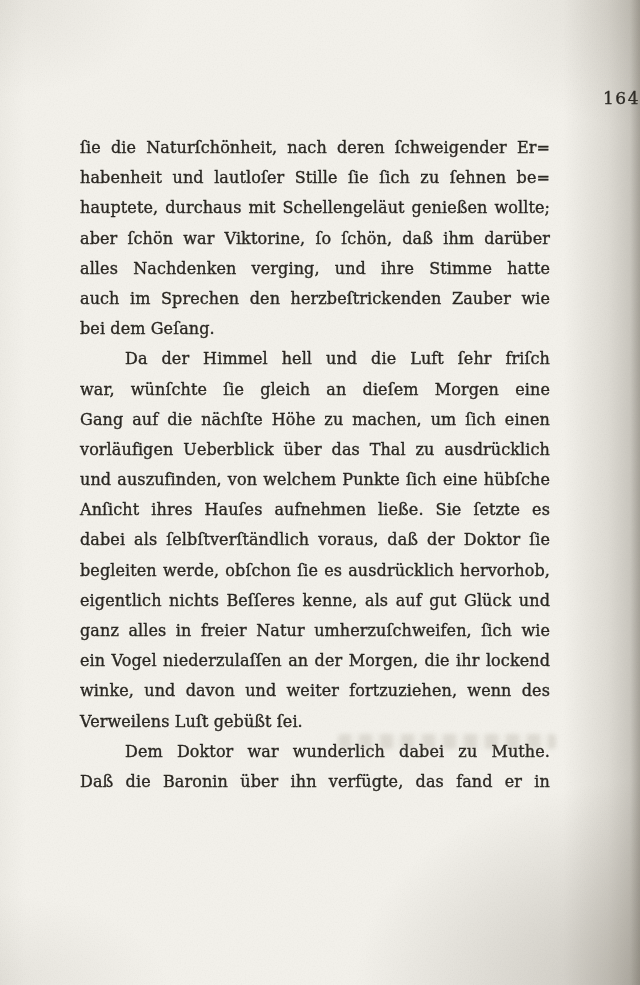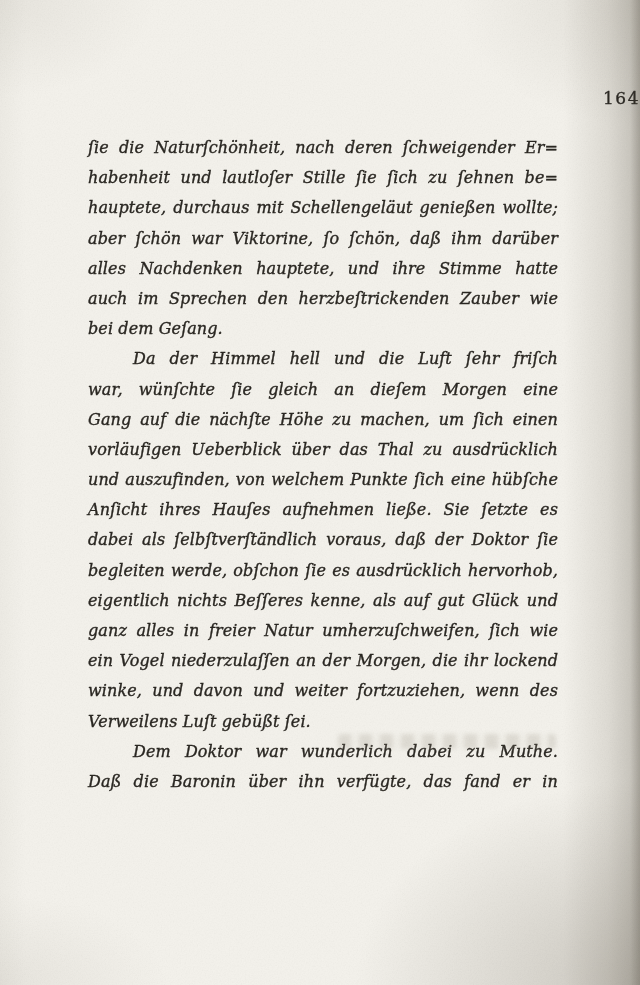--- a/index.html
+++ b/index.html
@@ -36,25 +36,24 @@
     left: 0;
     width: 640px;
     text-align: right;
     font-size: 17px;
     letter-spacing: 1.5px;
     color: #2b2823;
     -webkit-text-stroke: 0.3px #2b2823;
   }
   .text-block {
     position: absolute;
-    left: 88px;
+    left: 80px;
     top: 133px;
     width: 470px;
     color: #2a2722;
-    font-style: italic;
   }
   .line {
     height: 30.2px;
     line-height: 30.2px;
     font-size: 16px;
     letter-spacing: 0.1px;
     text-align: justify;
     text-align-last: justify;
     white-space: normal;
     -webkit-text-stroke: 0.35px #2a2722;
@@ -105,21 +104,21 @@
     <rect width="100%" height="100%" filter="url(#grainf)"></rect>
   </svg>
 
   <div class="page-number">164</div>
 
   <div class="text-block">
       <div class="line">ſie die Naturſchönheit, nach deren ſchweigender Er=</div>
       <div class="line">habenheit und lautloſer Stille ſie ſich zu ſehnen be=</div>
       <div class="line">hauptete, durchaus mit Schellengeläut genießen wollte;</div>
       <div class="line">aber ſchön war Viktorine, ſo ſchön, daß ihm darüber</div>
-      <div class="line">alles Nachdenken hauptete, und ihre Stimme hatte</div>
+      <div class="line">alles Nachdenken verging, und ihre Stimme hatte</div>
       <div class="line">auch im Sprechen den herzbeſtrickenden Zauber wie</div>
       <div class="line end">bei dem Geſang.</div>
       <div class="line indent">Da der Himmel hell und die Luft ſehr friſch</div>
       <div class="line">war, wünſchte ſie gleich an dieſem Morgen eine</div>
       <div class="line">Gang auf die nächſte Höhe zu machen, um ſich einen</div>
       <div class="line">vorläufigen Ueberblick über das Thal zu ausdrücklich</div>
       <div class="line">und auszufinden, von welchem Punkte ſich eine hübſche</div>
       <div class="line">Anſicht ihres Hauſes aufnehmen ließe. Sie ſetzte es</div>
       <div class="line">dabei als ſelbſtverſtändlich voraus, daß der Doktor ſie</div>
       <div class="line">begleiten werde, obſchon ſie es ausdrücklich hervorhob,</div>

